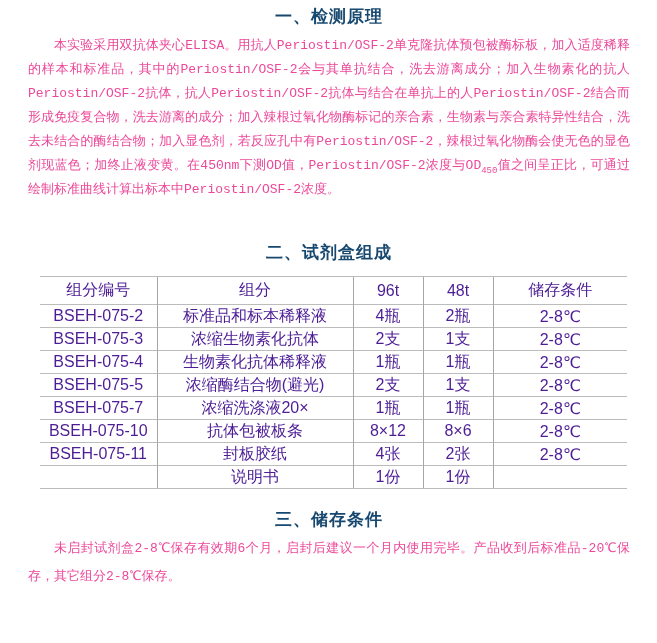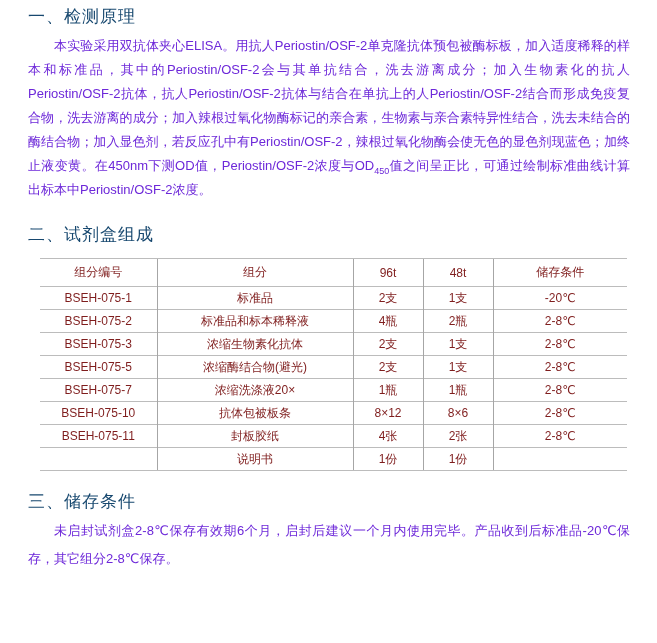--- a/index.html
+++ b/index.html
@@ -15,47 +15,49 @@
     color: #3f3f3f;
   }
   .page {
     padding: 6px 27px 0 28px;
     box-sizing: border-box;
     width: 657px;
   }
   .section-heading {
     color: #17486f;
     font-size: 17px;
-    font-weight: normal;
+    font-weight: bold;
     line-height: 22px;
     margin: 0;
     letter-spacing: 1px;
+    text-align: center;
   }
-  .heading-2 { margin-top: 22px; }
+  .heading-2 { margin-top: 40px; }
   .heading-3 { margin-top: 20px; }
   .body-text {
     font-size: 13px;
     line-height: 24px;
     text-align: justify;
     text-indent: 2em;
-    color: #6d28d9;
+    color: #ec4899;
     margin: 6px 0 0 0;
+    font-family: Liberation Mono, monospace;
   }
   .body-text sub {
     font-size: 9px;
     line-height: 0;
   }
   .storage-text { margin-top: 4px; line-height: 28px; }
   table.components {
     border-collapse: collapse;
     table-layout: fixed;
     width: 587px;
     margin: 12px 0 0 12px;
-    font-size: 12px;
-    color: #7f1d1d;
+    font-size: 16px;
+    color: #4c1d95;
   }
   table.components th,
   table.components td {
     border-top: 1px solid #bcbcbc;
     border-left: 1px solid #a6a6a6;
     text-align: center;
     vertical-align: middle;
     font-weight: normal;
     padding: 0;
     height: 22px;
@@ -95,38 +97,38 @@
       <tr id="tbl-head">
           <th>组分编号</th>
           <th>组分</th>
           <th>96t</th>
           <th>48t</th>
           <th>储存条件</th>
         </tr>
     </thead>
     <tbody id="tbl-body">
         <tr>
-          <td>BSEH-075-1</td>
-          <td>标准品</td>
-          <td>2支</td>
-          <td>1支</td>
-          <td>-20℃</td>
-        </tr>
-        <tr>
           <td>BSEH-075-2</td>
           <td>标准品和标本稀释液</td>
           <td>4瓶</td>
           <td>2瓶</td>
           <td>2-8℃</td>
         </tr>
         <tr>
           <td>BSEH-075-3</td>
           <td>浓缩生物素化抗体</td>
           <td>2支</td>
           <td>1支</td>
+          <td>2-8℃</td>
+        </tr>
+        <tr>
+          <td>BSEH-075-4</td>
+          <td>生物素化抗体稀释液</td>
+          <td>1瓶</td>
+          <td>1瓶</td>
           <td>2-8℃</td>
         </tr>
         <tr>
           <td>BSEH-075-5</td>
           <td>浓缩酶结合物(避光)</td>
           <td>2支</td>
           <td>1支</td>
           <td>2-8℃</td>
         </tr>
         <tr>

